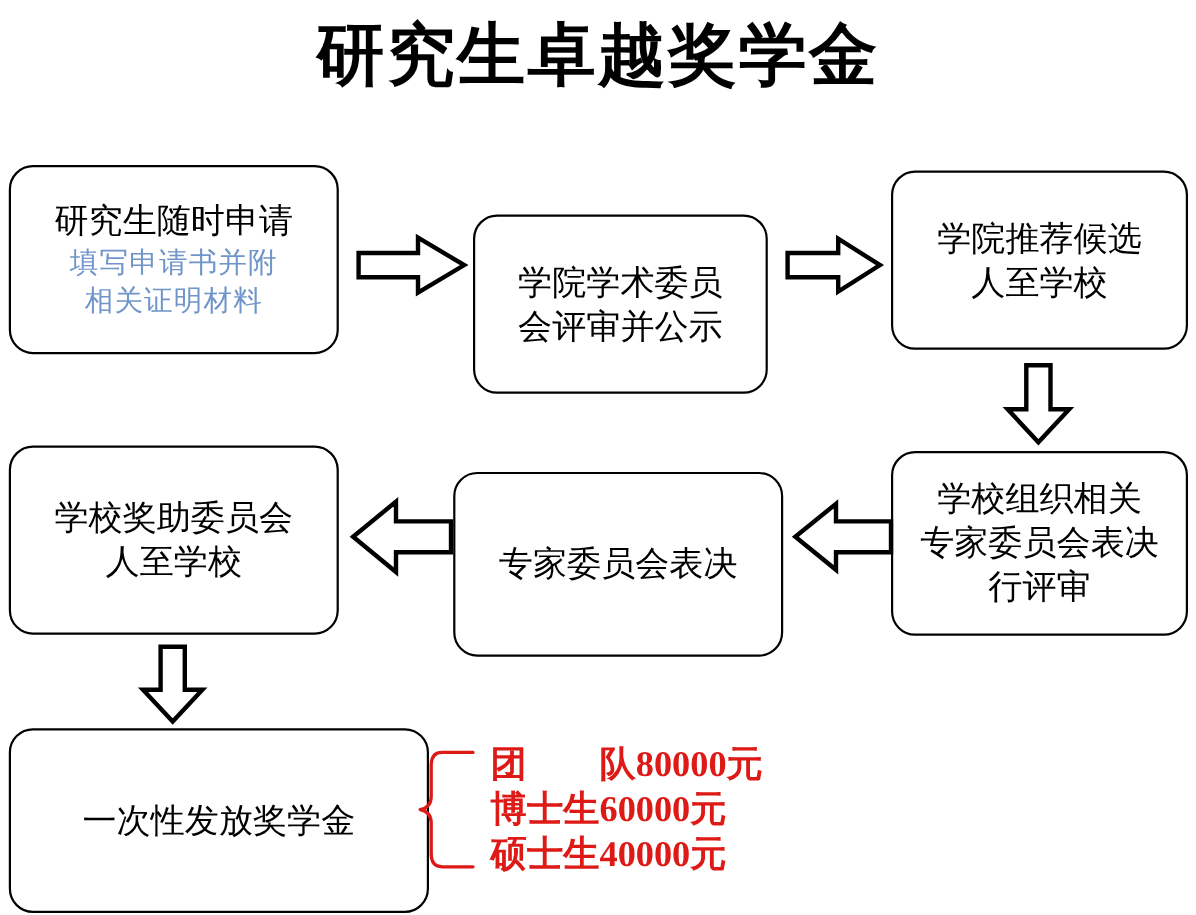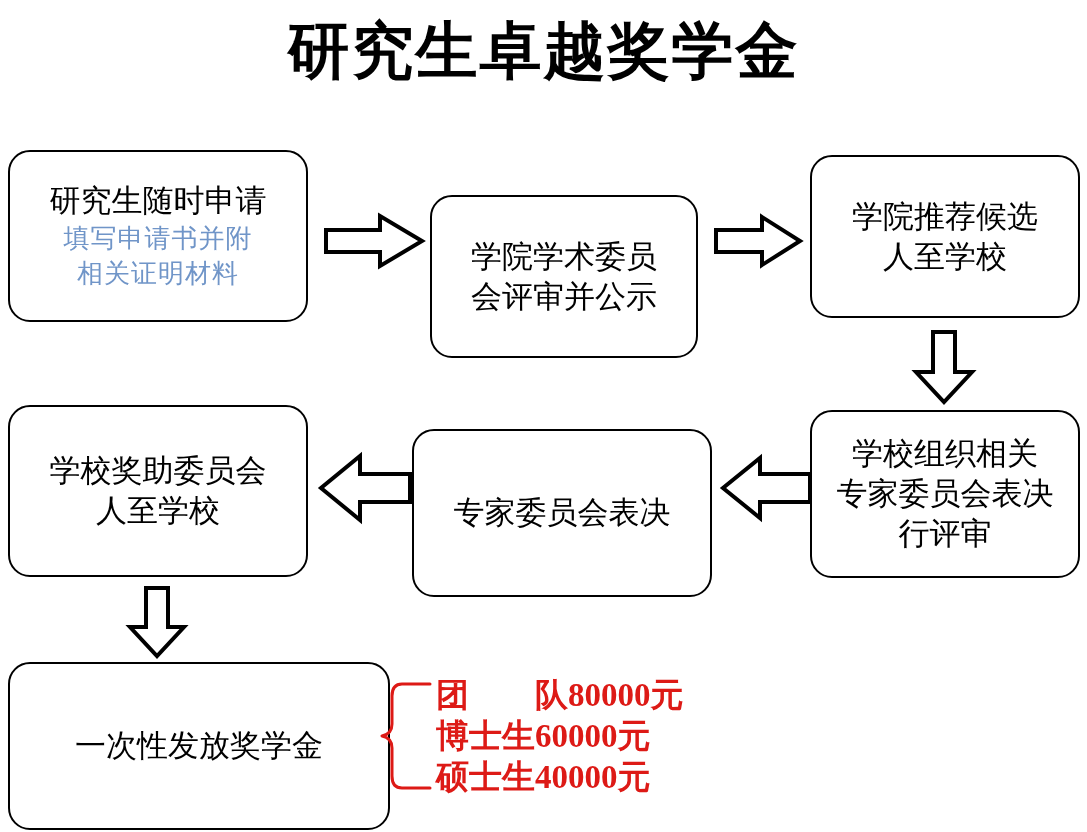--- a/index.html
+++ b/index.html
@@ -100,21 +100,21 @@
     display: flex;
     align-items: center;
   }
   #brace {
     width: 56px;
     height: 120px;
     flex: 0 0 auto;
   }
   #brace svg { display: block; }
   .amount-list {
-    margin-left: 2px;
+    margin-left: 12px;
     color: #DD1A16;
     font-family: "Liberation Serif", "DejaVu Serif", serif;
     font-size: 33px;
     line-height: 41px;
     font-weight: bold;
     white-space: nowrap;
   }
   .amount-row { display: block; }
 </style>
 </head>

